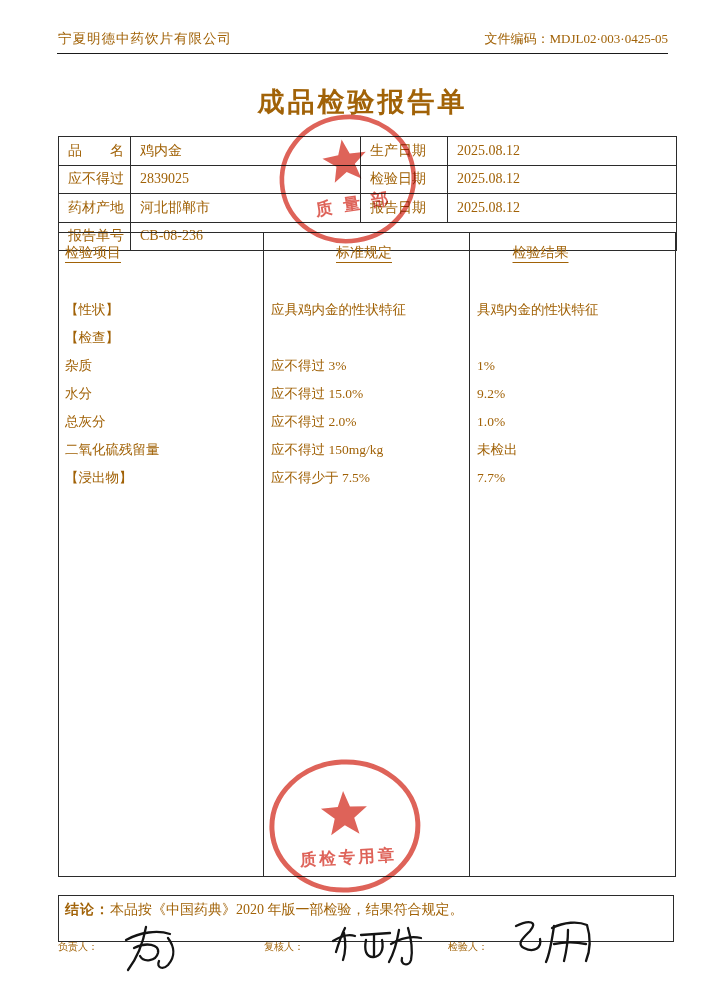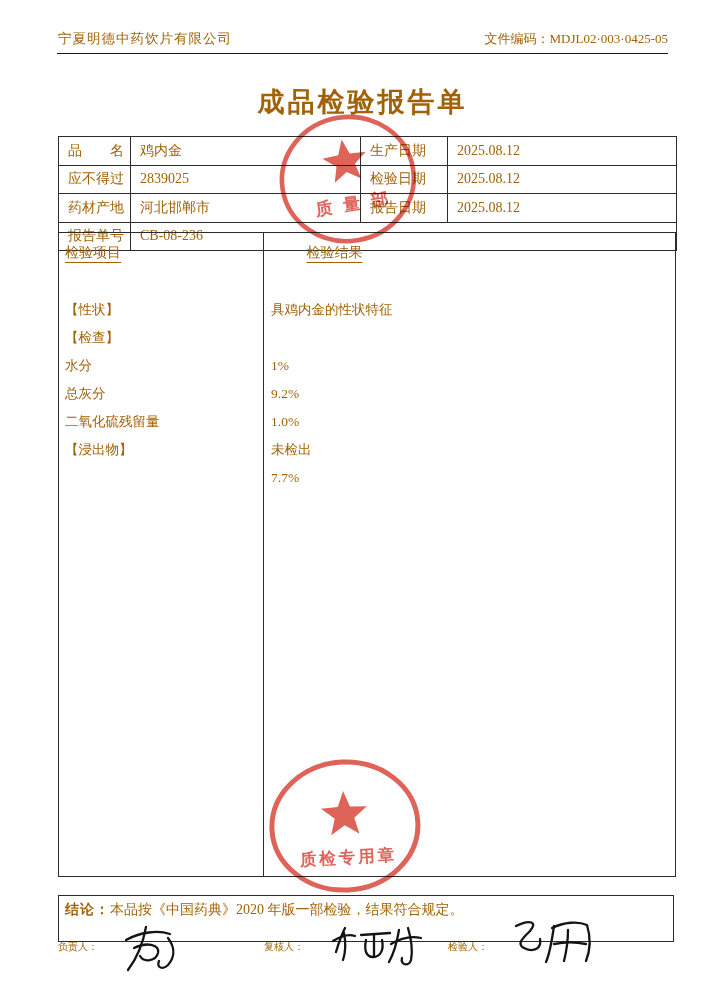--- a/index.html
+++ b/index.html
@@ -87,24 +87,36 @@
     </tr>
   </tbody>
     </table>
 
   <div class="main-table">
     <div class="mt-col mt-col1">
       <div class="mt-head"><span class="uline">检验项目</span></div>
       <div class="mt-gap"></div>
       <div class="mt-row">【性状】</div>
       <div class="mt-row">【检查】</div>
+      <div class="mt-row">杂质</div>
       <div class="mt-row">水分</div>
       <div class="mt-row">总灰分</div>
       <div class="mt-row">二氧化硫残留量</div>
       <div class="mt-row">【浸出物】</div>
+    </div>
+    <div class="mt-col mt-col2">
+      <div class="mt-head ctr"><span class="uline">标准规定</span></div>
+      <div class="mt-gap"></div>
+      <div class="mt-row">应具鸡内金的性状特征</div>
+      <div class="mt-row"></div>
+      <div class="mt-row">应不得过 3%</div>
+      <div class="mt-row">应不得过 15.0%</div>
+      <div class="mt-row">应不得过 2.0%</div>
+      <div class="mt-row">应不得过 150mg/kg</div>
+      <div class="mt-row">应不得少于 7.5%</div>
     </div>
     <div class="mt-col mt-col3">
       <div class="mt-head ctr" style="padding-right:70px;"><span class="uline">检验结果</span></div>
       <div class="mt-gap"></div>
       <div class="mt-row">具鸡内金的性状特征</div>
       <div class="mt-row"></div>
       <div class="mt-row">1%</div>
       <div class="mt-row">9.2%</div>
       <div class="mt-row">1.0%</div>
       <div class="mt-row">未检出</div>

